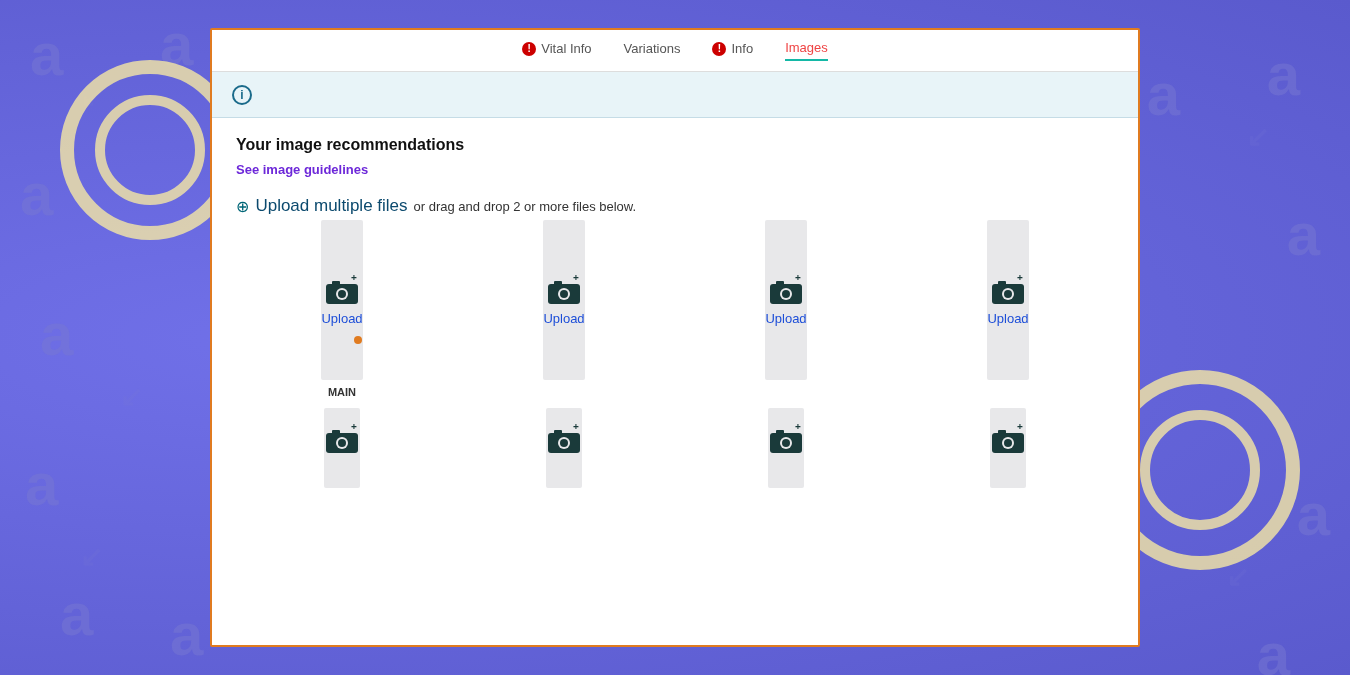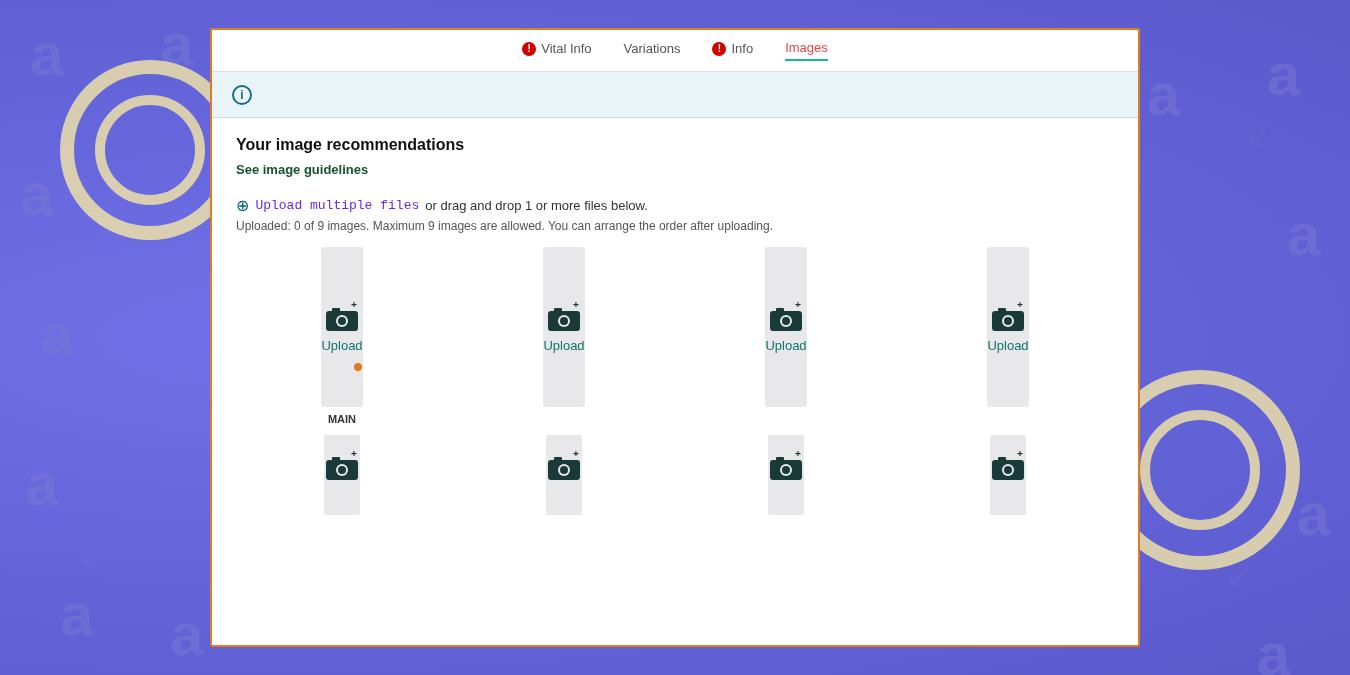--- a/index.html
+++ b/index.html
@@ -173,43 +173,42 @@
 
     .section-subtitle {
       font-size: 12px;
       color: #555;
       margin-bottom: 8px;
     }
 
     .guidelines-link {
       font-size: 13px;
       font-weight: bold;
-      color: #14532d;
-      cursor: pointer;
-      text-decoration: none;
-    }
-
-    
-    .upload-section {
-      padding: 0 24px 18px;
-    }
-
-    .upload-header {
-      display: flex;
-      align-items: center;
-      gap: 6px;
-      margin-bottom: 4px;
-    }
-
-    .upload-multiple-link {
-      font-size: 13px;
       color: #6d28d9;
       cursor: pointer;
       text-decoration: none;
-      font-family: Liberation Mono, monospace;
+    }
+
+    
+    .upload-section {
+      padding: 0 24px 18px;
+    }
+
+    .upload-header {
+      display: flex;
+      align-items: center;
+      gap: 6px;
+      margin-bottom: 4px;
+    }
+
+    .upload-multiple-link {
+      font-size: 17px;
+      color: #0c4a6e;
+      cursor: pointer;
+      text-decoration: none;
     }
 
     .plus-circle-icon {
       color: #067;
       font-size: 16px;
     }
 
     .upload-drag-text {
       font-size: 13px;
       color: #333;
@@ -246,21 +245,21 @@
       align-items: center;
       gap: 6px;
     }
 
     .camera-svg {
       color: #1a3a3a;
     }
 
     .upload-label {
       font-size: 13px;
-      color: #0f766e;
+      color: #1d4ed8;
     }
 
     .slot-label {
       font-size: 11px;
       font-weight: bold;
       color: #333;
       text-align: center;
       margin-top: 6px;
     }
 
@@ -338,23 +337,22 @@
 
     <div class="section">
       <div class="section-title">Your image recommendations</div>
       <a class="guidelines-link" href="#">See image guidelines</a>
     </div>
 
     <div class="upload-section">
       <div class="upload-header">
         <span class="plus-circle-icon">⊕</span>
         <a class="upload-multiple-link" href="#">Upload multiple files</a>
-        <span class="upload-drag-text"> or drag and drop 1 or more files below.</span>
+        <span class="upload-drag-text"> or drag and drop 2 or more files below.</span>
       </div>
-      <div class="upload-count-text">Uploaded: 0 of 9 images. Maximum 9 images are allowed. You can arrange the order after uploading.</div>
 
       <div class="image-grid">
 
         <div class="slot-wrapper">
           <div class="image-slot">
             <div class="camera-icon-wrap">
               <svg class="camera-svg" width="36" height="30" viewBox="0 0 36 30" fill="none">
                 <text x="27" y="6" font-size="10" fill="#1a3a3a" font-weight="bold">+</text>
                 <rect x="2" y="9" width="32" height="20" rx="3" fill="#1a3a3a"></rect>
                 <circle cx="18" cy="19" r="6" fill="#e8e8ea"></circle>

